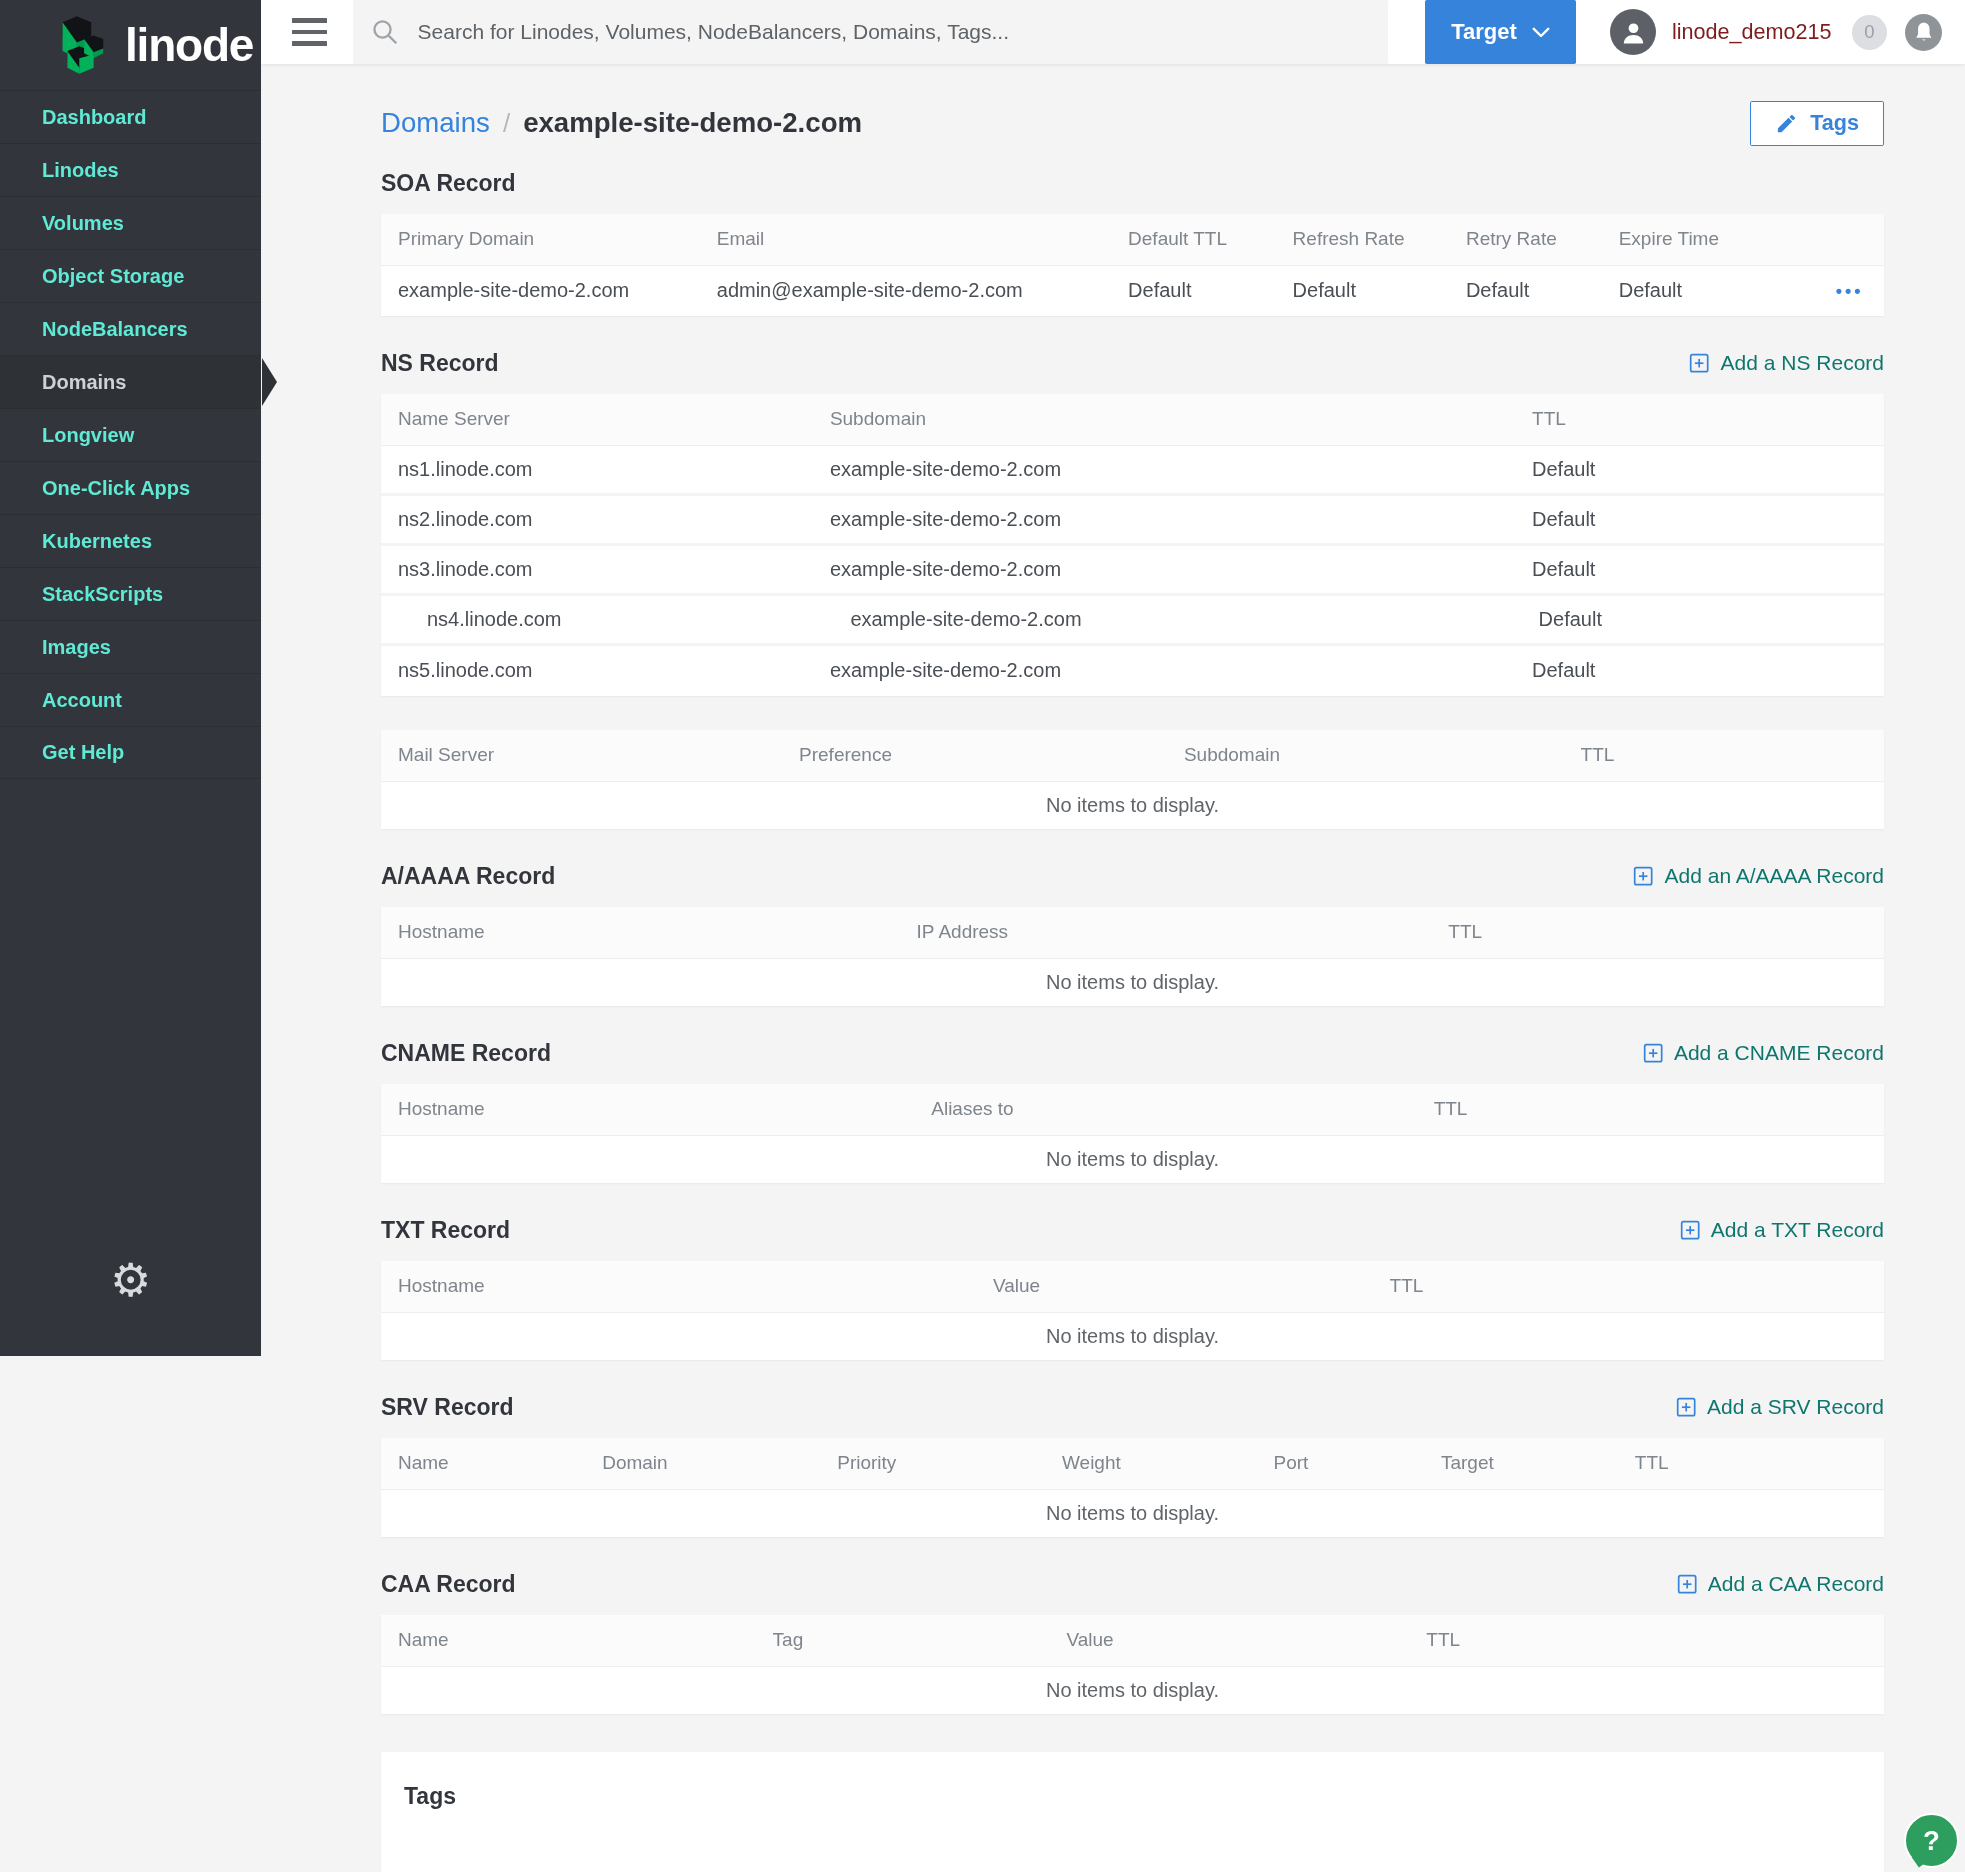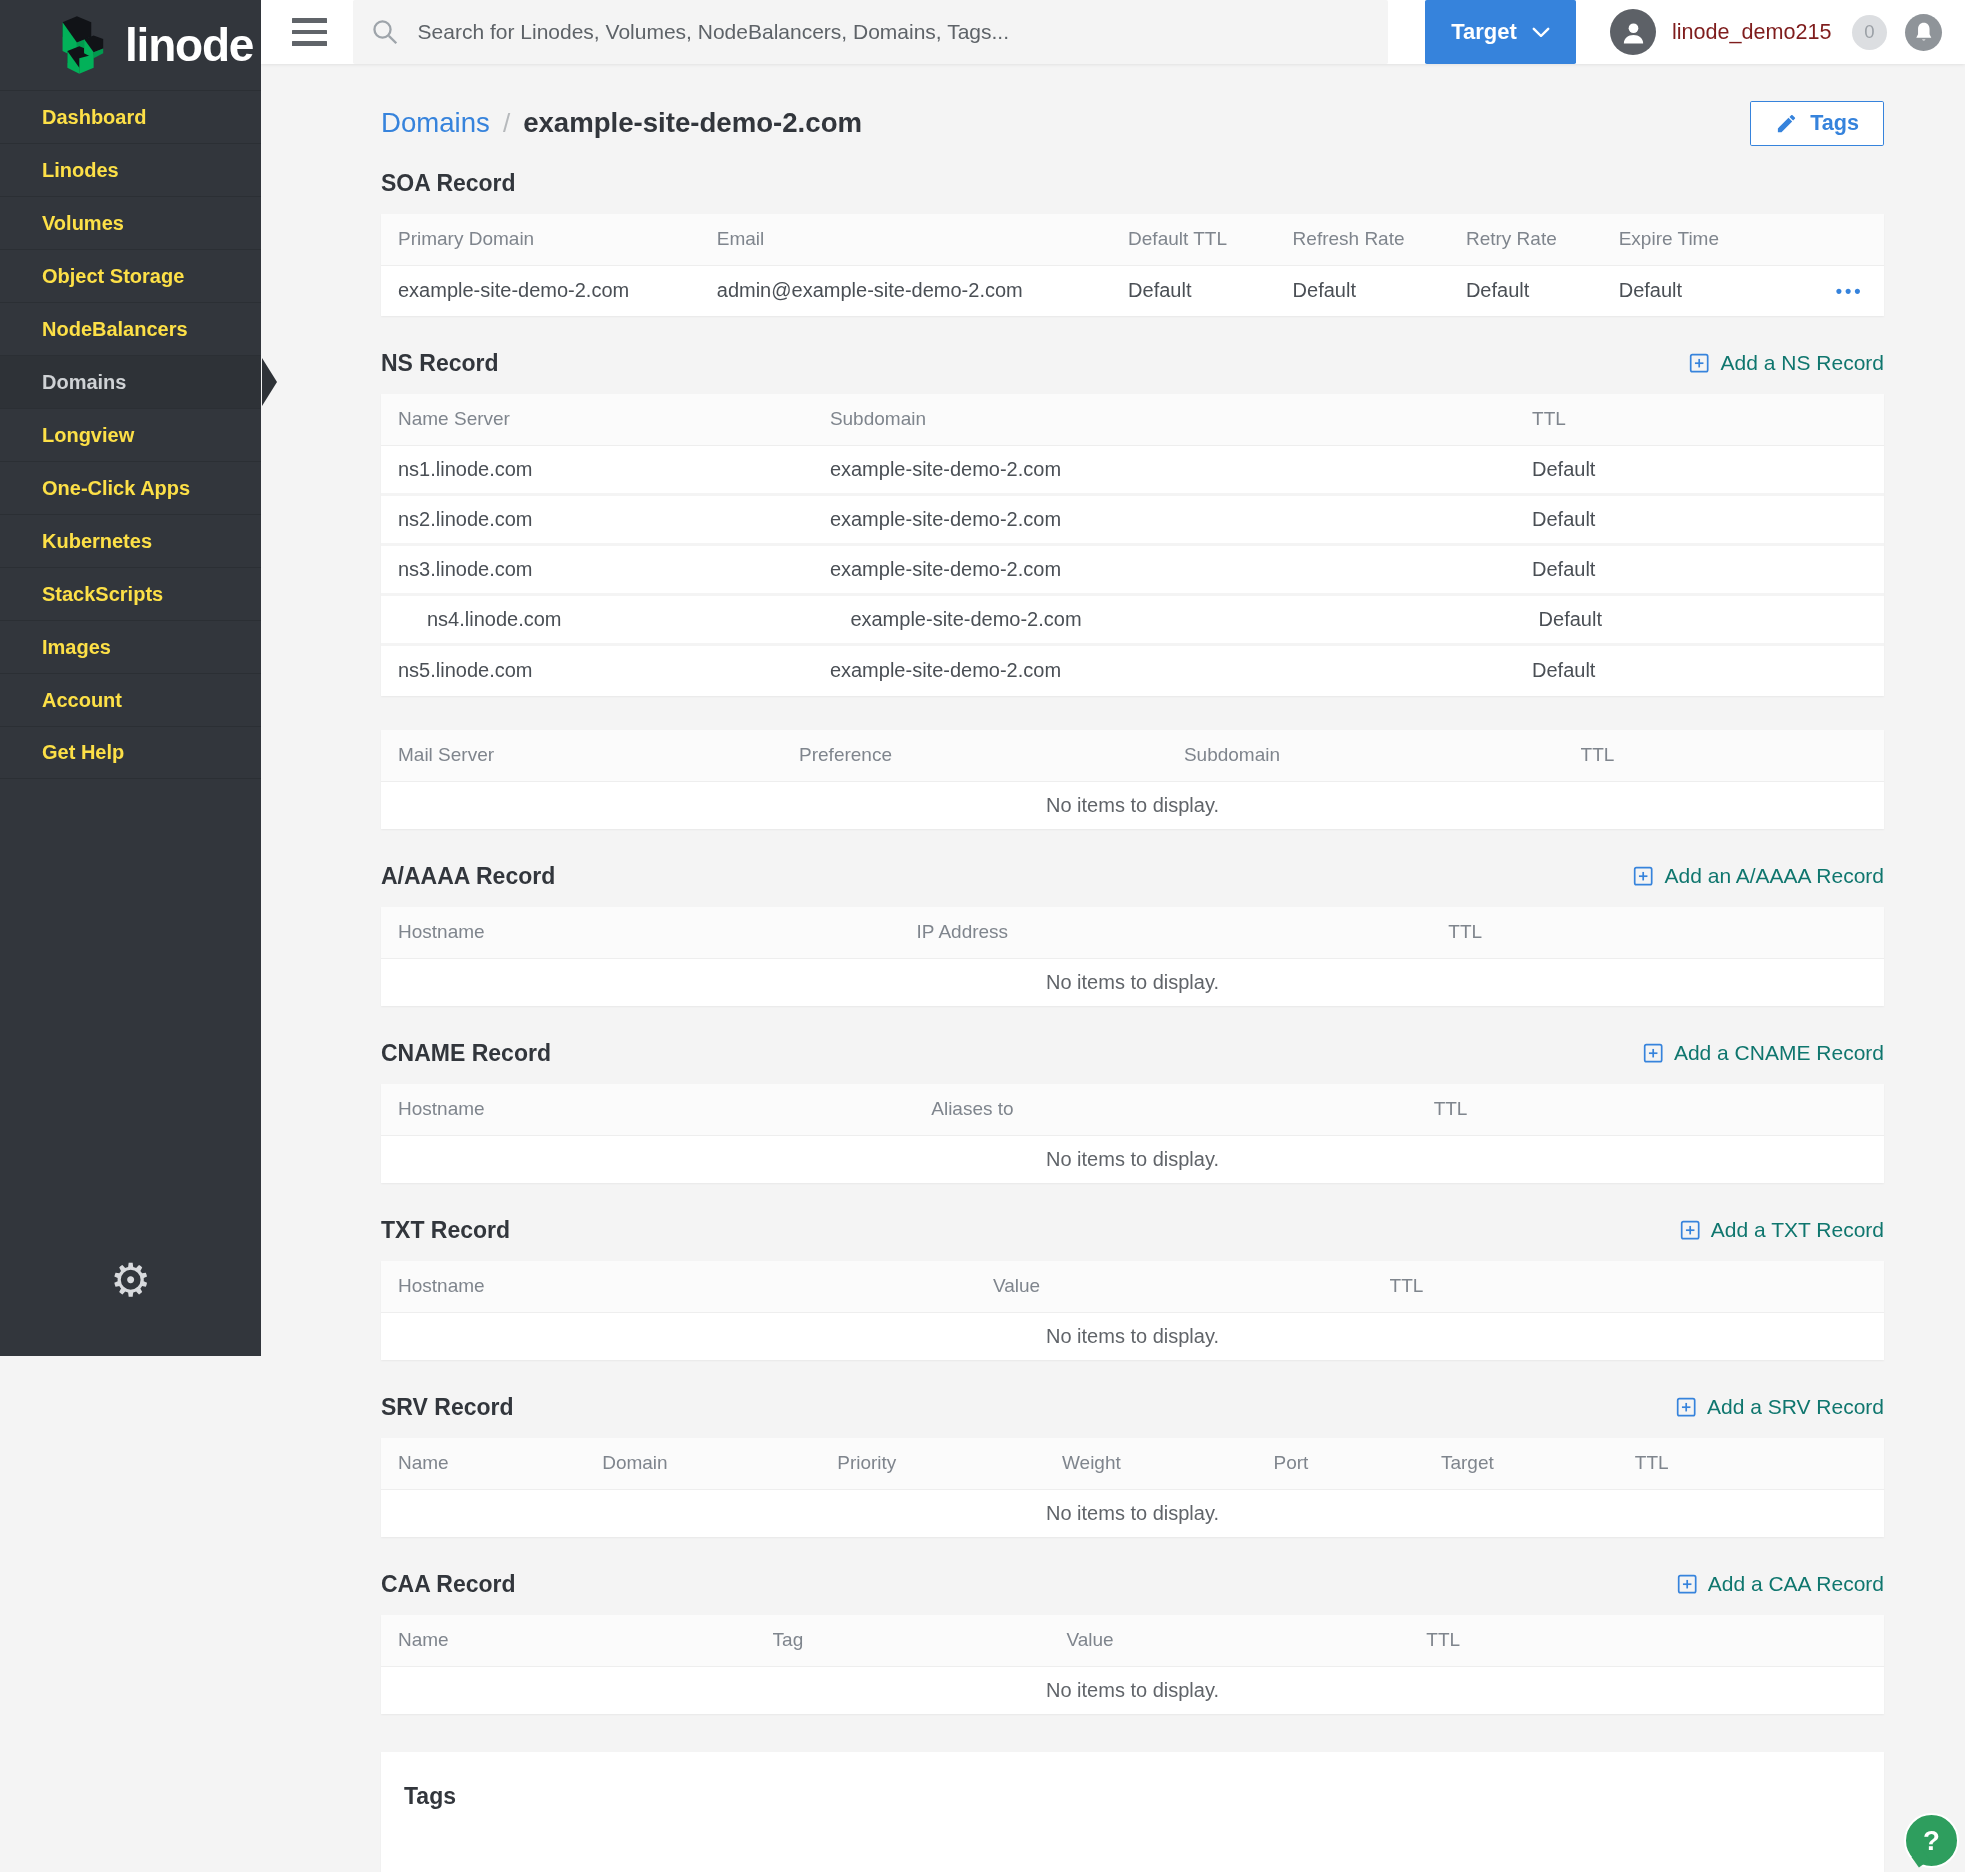--- a/index.html
+++ b/index.html
@@ -13,21 +13,21 @@
   .sidebar {
     width:261px; min-width:261px; background:#32363c; height:1356px;
     position:relative; z-index:5; display:flex; flex-direction:column;
   }
   .logo-row { height:90px; display:flex; align-items:center; padding-left:53px; }
   .logo-mark { width:55px; height:60px; margin-right:17px; }
   .logo-text { color:#ffffff; font-size:46px; font-weight:700; letter-spacing:-1.2px; line-height:1; }
   .nav { display:flex; flex-direction:column; }
   .nav-item {
     position:relative; height:53px; display:flex; align-items:center;
-    padding-left:42px; font-size:20px; font-weight:600; color:#fde047;
+    padding-left:42px; font-size:20px; font-weight:600; color:#5eead4;
     border-top:1.2px solid #2b2f34; cursor:pointer;
   }
   .nav-item:last-child { border-bottom:1.2px solid #2b2f34; }
   .nav-item.active { background:#2e3237; color:#cfd2d5; }
   .nav-item.active::after {
     content:''; position:absolute; right:-15.6px; top:50%; transform:translateY(-50%);
     border-top:24px solid transparent; border-bottom:24px solid transparent;
     border-left:15.6px solid #2e3237;
   }
   .sidebar-gear {

